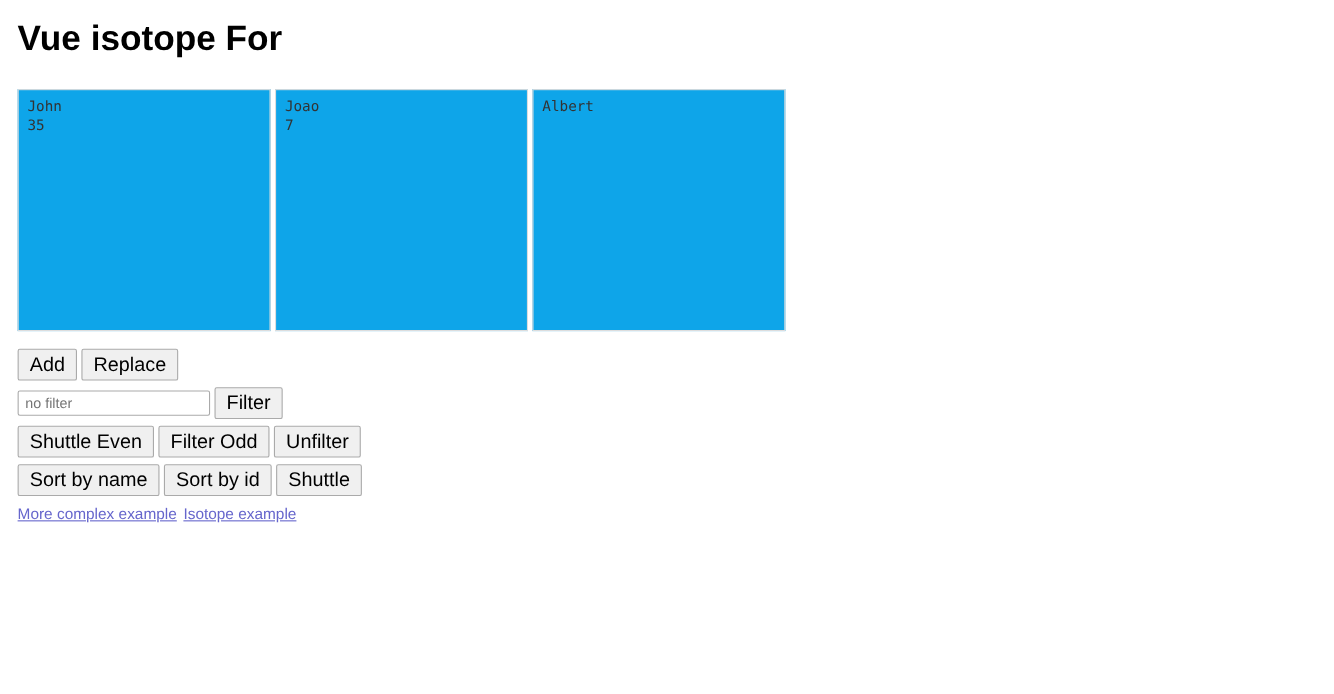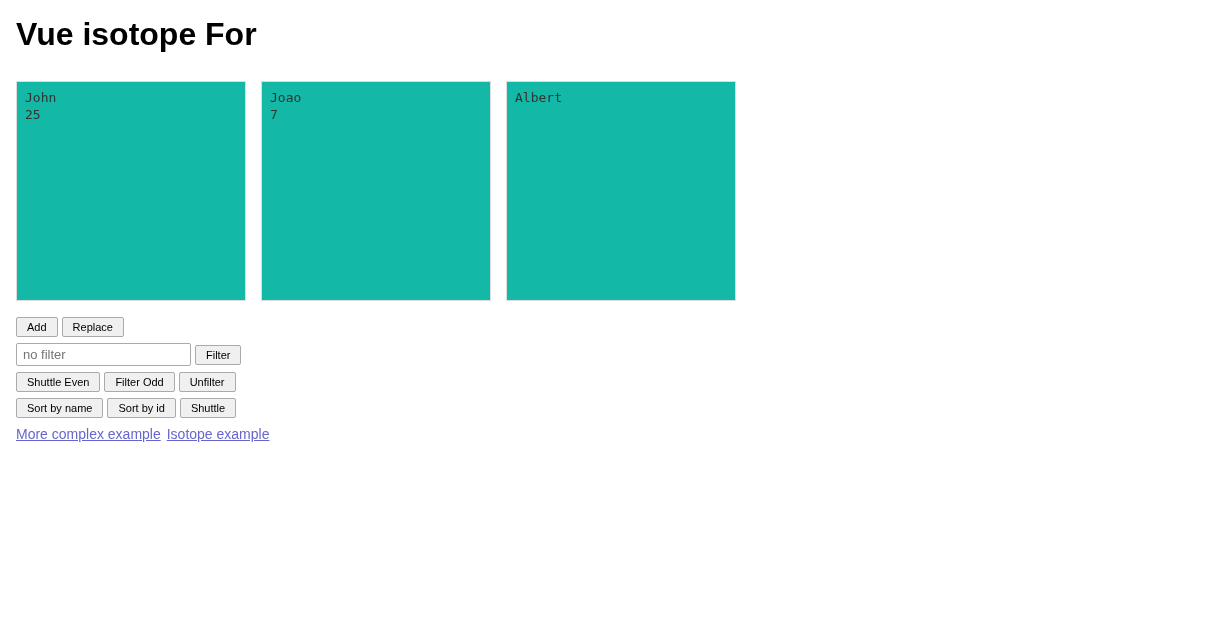--- a/index.html
+++ b/index.html
@@ -24,24 +24,24 @@
     .cards-container {
       display: flex;
       flex-direction: row;
       gap: 0;
       margin-bottom: 16px;
     }
 
     .card {
       width: 230px;
       height: 220px;
-      background: #14b8a6;
+      background: #0ea5e9;
       border: 1px solid #ddd;
       padding: 8px;
-      margin-right: 15px;
+      margin-right: 4px;
       font-family: monospace;
       font-size: 13px;
       color: #333;
     }
 
     .card .card-name {
       display: block;
       margin-bottom: 2px;
     }
 
@@ -61,21 +61,21 @@
       flex-direction: row;
       gap: 4px;
       align-items: center;
     }
 
     button {
       padding: 3px 10px;
       border: 1px solid #aaa;
       background: #f0f0f0;
       cursor: pointer;
-      font-size: 11px;
+      font-size: 18px;
       border-radius: 2px;
     }
 
     input[type="text"] {
       padding: 3px 6px;
       border: 1px solid #aaa;
       font-size: 13px;
       width: 175px;
       color: #ef4444;
       border-radius: 2px;
@@ -98,21 +98,21 @@
   </style>
 </head>
 <body>
 
 <h1>Vue isotope For</h1>
 
 <div class="cards-container">
 
 <div class="card">
       <span class="card-name">John</span>
-      <span class="card-id">25</span>
+      <span class="card-id">35</span>
     </div>
     <div class="card">
       <span class="card-name">Joao</span>
       <span class="card-id">7</span>
     </div>
     <div class="card">
       <span class="card-name">Albert</span>
     </div>
   </div>
 

